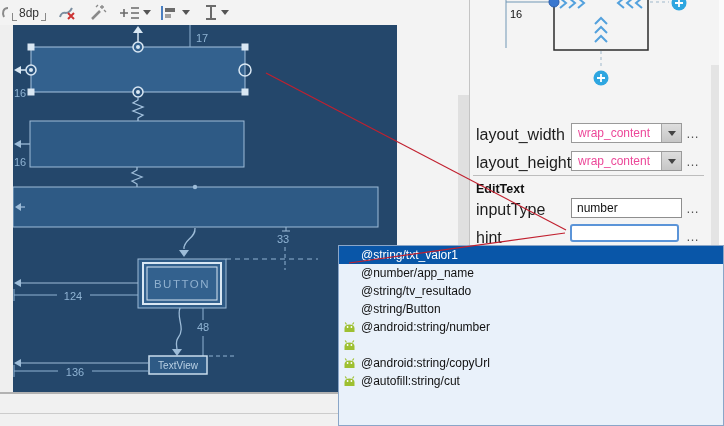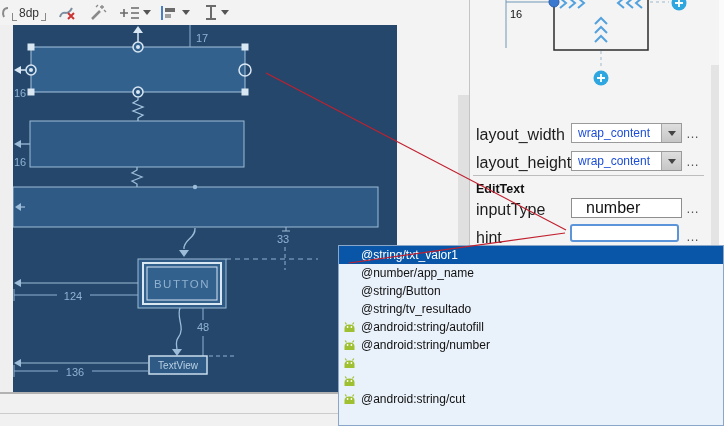--- a/index.html
+++ b/index.html
@@ -23,26 +23,26 @@
   #strip4{position:absolute;left:0;top:414px;width:469px;height:12px;background:#f1f1f1;z-index:1;}
   #design-scrollbar{position:absolute;left:458px;top:95px;width:11px;height:297px;background:#e0e0e0;z-index:1;}
   
   #panel{position:absolute;left:469px;top:0;width:255px;height:426px;background:#f4f4f4;
          border-left:1px solid #c4c4c4;box-sizing:border-box;z-index:3;}
   #panel-scrollbar{position:absolute;left:241px;top:65px;width:8px;height:182px;background:#e4e4e4;}
   #panel-white-edge{position:absolute;left:249px;top:0;width:6px;height:426px;background:#fbfbfb;}
   .prow{position:absolute;left:6px;font-size:16px;color:#1c1c1c;}
   .combo{position:absolute;left:101px;width:111px;height:20px;background:#fff;border:1px solid #9a9a9a;
          box-sizing:border-box;display:flex;align-items:center;}
-  .combo .val{flex:1;padding-left:6px;font-size:12px;color:#1d4ed8;white-space:nowrap;overflow:hidden;}
+  .combo .val{flex:1;padding-left:6px;font-size:12px;color:#ec4899;white-space:nowrap;overflow:hidden;}
   .combo .btn{width:20px;height:100%;background:linear-gradient(#dedede,#c6c6c6);
               border-left:1px solid #a5a5a5;display:flex;align-items:center;justify-content:center;box-sizing:border-box;}
   .combo .btn .caret{border-top-color:#444;}
   .tbox{position:absolute;left:101px;width:111px;height:20px;background:#fff;border:1px solid #8e8e8e;
-        box-sizing:border-box;font-size:16px;color:#111;display:flex;align-items:center;padding-left:14px;}
+        box-sizing:border-box;font-size:12px;color:#111;display:flex;align-items:center;padding-left:5px;}
   .more{position:absolute;left:216px;font-size:13px;color:#555;letter-spacing:1px;}
   #section-divider{position:absolute;left:3px;top:175px;width:231px;height:1px;background:#bdbdbd;}
   #section-hdr{position:absolute;left:6px;top:182px;font-size:12.5px;font-weight:bold;color:#111;}
   #hint-box{position:absolute;left:100px;top:224px;width:109px;height:18px;background:#fff;
             border:2px solid #5b94d8;border-radius:3px;box-sizing:border-box;font-size:12px;color:#111;}
   
   #popup{position:absolute;left:338px;top:245px;width:386px;height:181px;background:#e9f1fa;
          border:1px solid #8aa6c8;box-sizing:border-box;z-index:5;overflow:hidden;}
   .dd-row{position:relative;height:18px;line-height:18px;font-size:12px;color:#111;
           padding-left:22px;white-space:nowrap;}
@@ -277,67 +277,59 @@
   </div>
 
   <div id="popup">
     <div class="dd-row sel">
       <span>@string/txt_valor1</span>
     </div>
     <div class="dd-row">
       <span>@number/app_name</span>
     </div>
     <div class="dd-row">
+      <span>@string/tv_resultado</span>
+    </div>
+    <div class="dd-row">
       <span>@string/Button</span>
-    </div>
-    <div class="dd-row">
-      <span>@string/tv_resultado</span>
     </div>
     <div class="dd-row">
       <svg class="dd-ico" width="13" height="12" viewBox="0 0 13 12">
         <path d="M1.5,11 V7.5 Q1.5,3.5 6.5,3.5 Q11.5,3.5 11.5,7.5 V11 Z" fill="#9ec031"></path>
         <path d="M3.5,3.5 L2.2,1.5 M9.5,3.5 L10.8,1.5" stroke="#9ec031" stroke-width="1.2"></path>
         <circle cx="4.6" cy="6" r="0.9" fill="#fff"></circle>
           <circle cx="8.4" cy="6" r="0.9" fill="#fff"></circle>
       </svg>
-      <span>@android:string/autofill</span>
+      <span>@android:string/number</span>
     </div>
     <div class="dd-row">
       <svg class="dd-ico" width="13" height="12" viewBox="0 0 13 12">
         <path d="M1.5,11 V7.5 Q1.5,3.5 6.5,3.5 Q11.5,3.5 11.5,7.5 V11 Z" fill="#9ec031"></path>
         <path d="M3.5,3.5 L2.2,1.5 M9.5,3.5 L10.8,1.5" stroke="#9ec031" stroke-width="1.2"></path>
         <circle cx="4.6" cy="6" r="0.9" fill="#fff"></circle>
           <circle cx="8.4" cy="6" r="0.9" fill="#fff"></circle>
       </svg>
-      <span>@android:string/number</span>
     </div>
     <div class="dd-row">
       <svg class="dd-ico" width="13" height="12" viewBox="0 0 13 12">
         <path d="M1.5,11 V7.5 Q1.5,3.5 6.5,3.5 Q11.5,3.5 11.5,7.5 V11 Z" fill="#9ec031"></path>
         <path d="M3.5,3.5 L2.2,1.5 M9.5,3.5 L10.8,1.5" stroke="#9ec031" stroke-width="1.2"></path>
         <circle cx="4.6" cy="6" r="0.9" fill="#fff"></circle>
           <circle cx="8.4" cy="6" r="0.9" fill="#fff"></circle>
       </svg>
+      <span>@android:string/copyUrl</span>
     </div>
     <div class="dd-row">
       <svg class="dd-ico" width="13" height="12" viewBox="0 0 13 12">
         <path d="M1.5,11 V7.5 Q1.5,3.5 6.5,3.5 Q11.5,3.5 11.5,7.5 V11 Z" fill="#9ec031"></path>
         <path d="M3.5,3.5 L2.2,1.5 M9.5,3.5 L10.8,1.5" stroke="#9ec031" stroke-width="1.2"></path>
         <circle cx="4.6" cy="6" r="0.9" fill="#fff"></circle>
           <circle cx="8.4" cy="6" r="0.9" fill="#fff"></circle>
       </svg>
-    </div>
-    <div class="dd-row">
-      <svg class="dd-ico" width="13" height="12" viewBox="0 0 13 12">
-        <path d="M1.5,11 V7.5 Q1.5,3.5 6.5,3.5 Q11.5,3.5 11.5,7.5 V11 Z" fill="#9ec031"></path>
-        <path d="M3.5,3.5 L2.2,1.5 M9.5,3.5 L10.8,1.5" stroke="#9ec031" stroke-width="1.2"></path>
-        <circle cx="4.6" cy="6" r="0.9" fill="#fff"></circle>
-          <circle cx="8.4" cy="6" r="0.9" fill="#fff"></circle>
-      </svg>
-      <span>@android:string/cut</span>
+      <span>@autofill:string/cut</span>
     </div>
   </div>
 
   <svg id="overlay" width="724" height="426">
     <line x1="266" y1="73" x2="566" y2="230" stroke="#c1202f" stroke-width="1.2"></line>
     <line x1="349" y1="263" x2="565" y2="233" stroke="#c1202f" stroke-width="1.2"></line>
   </svg>
 
 </div>
 

